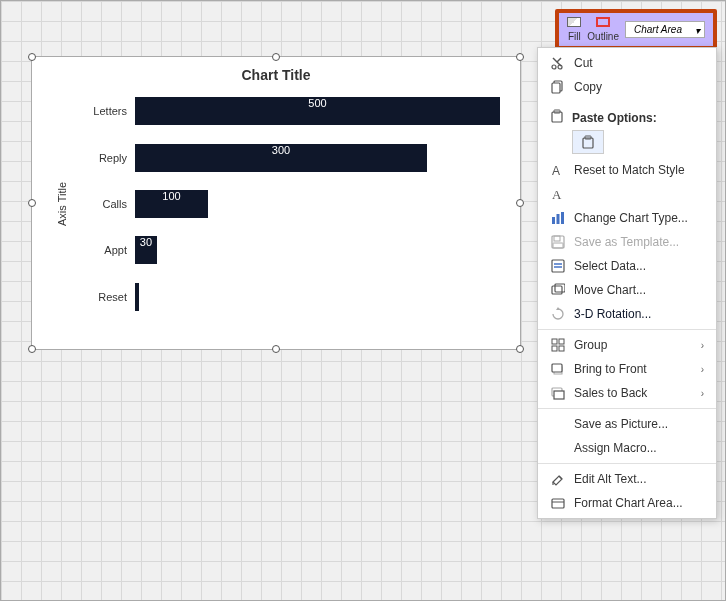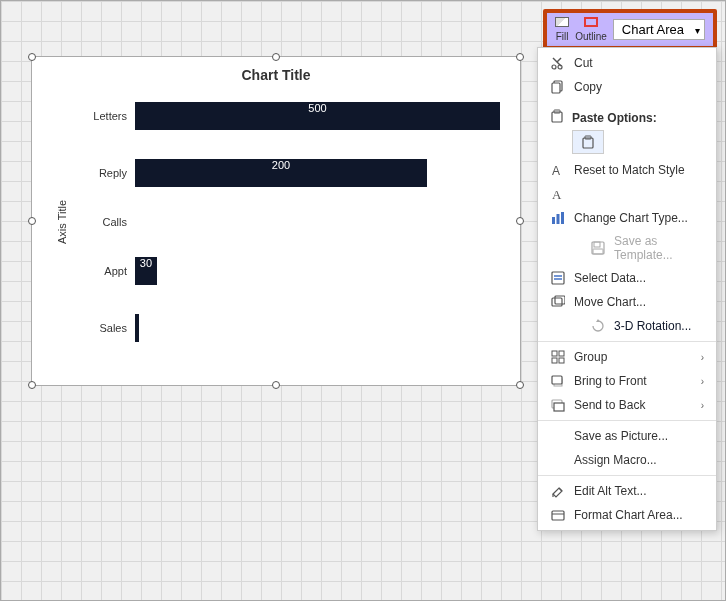--- a/index.html
+++ b/index.html
@@ -60,41 +60,42 @@
     .chart-area-selector {
       display: flex;
       align-items: center;
       gap: 4px;
     }
 
     .chart-area-box {
       border: 1px solid #aaa;
       padding: 2px 20px 2px 8px;
       background: white;
-      font-size: 13px;
+      font-size: 10px;
       position: relative;
       min-width: 80px;
+      font-style: italic;
     }
 
     .chart-area-box::after {
       content: '▾';
       position: absolute;
       right: 4px;
       top: 50%;
       transform: translateY(-50%);
       font-size: 10px;
     }
 
     
     .chart-container {
       position: absolute;
       top: 55px;
       left: 30px;
       width: 490px;
-      height: 330px;
+      height: 294px;
       background: white;
       border: 1px solid #aaa;
       z-index: 5;
     }
 
     .chart-handle {
       width: 8px;
       height: 8px;
       background: white;
       border: 1px solid #555;
@@ -191,21 +192,20 @@
       padding: 4px 12px;
       cursor: pointer;
       font-size: 12px;
       color: #333;
       position: relative;
     }
 
     .menu-item.disabled {
       color: #aaa;
       cursor: default;
-      margin-left: 40px;
     }
 
     .menu-icon {
       width: 16px;
       height: 16px;
       display: flex;
       align-items: center;
       justify-content: center;
       font-size: 13px;
       flex-shrink: 0;
@@ -319,37 +319,42 @@
             <div class="bar-track">
               <div class="bar-fill" style="width: 100%;">
                 <span class="bar-value">500</span>
               </div>
             </div>
           </div>
           <div class="bar-row">
             <span class="bar-label">Reply</span>
             <div class="bar-track">
               <div class="bar-fill" style="width: 80%;">
-                <span class="bar-value">200</span>
+                <span class="bar-value">300</span>
               </div>
             </div>
           </div>
           <div class="bar-row">
             <span class="bar-label">Calls</span>
+            <div class="bar-track">
+              <div class="bar-fill" style="width: 20%;">
+                <span class="bar-value">100</span>
+              </div>
+            </div>
           </div>
           <div class="bar-row">
             <span class="bar-label">Appt</span>
             <div class="bar-track">
               <div class="bar-fill" style="width: 6%;">
                 <span class="bar-value">30</span>
               </div>
             </div>
           </div>
           <div class="bar-row">
-            <span class="bar-label">Sales</span>
+            <span class="bar-label">Reset</span>
             <div class="bar-track">
               <div class="bar-fill" style="width: 1%;"></div>
             </div>
           </div>
         </div>
     </div>
   </div>
 
   <div class="context-menu" id="context-menu">
   <div class="menu-item">
@@ -471,21 +476,21 @@
         <span class="menu-label">Bring to Front</span>
         <span class="menu-arrow">›</span>
       </div>
       <div class="menu-item">
         <span class="menu-icon">
           <svg width="14" height="14" viewBox="0 0 14 14">
             <rect x="1" y="2" width="10" height="8" rx="1" fill="none" stroke="#aaa" stroke-width="1.2"></rect>
             <rect x="3" y="5" width="10" height="8" fill="white" stroke="#555" stroke-width="1.2"></rect>
           </svg>
         </span>
-        <span class="menu-label">Send to Back</span>
+        <span class="menu-label">Sales to Back</span>
         <span class="menu-arrow">›</span>
       </div>
       <div class="menu-separator"></div>
       <div class="menu-item">
         <span class="menu-icon"></span>
         <span class="menu-label">Save as Picture...</span>
       </div>
       <div class="menu-item">
         <span class="menu-icon"></span>
         <span class="menu-label">Assign Macro...</span>

